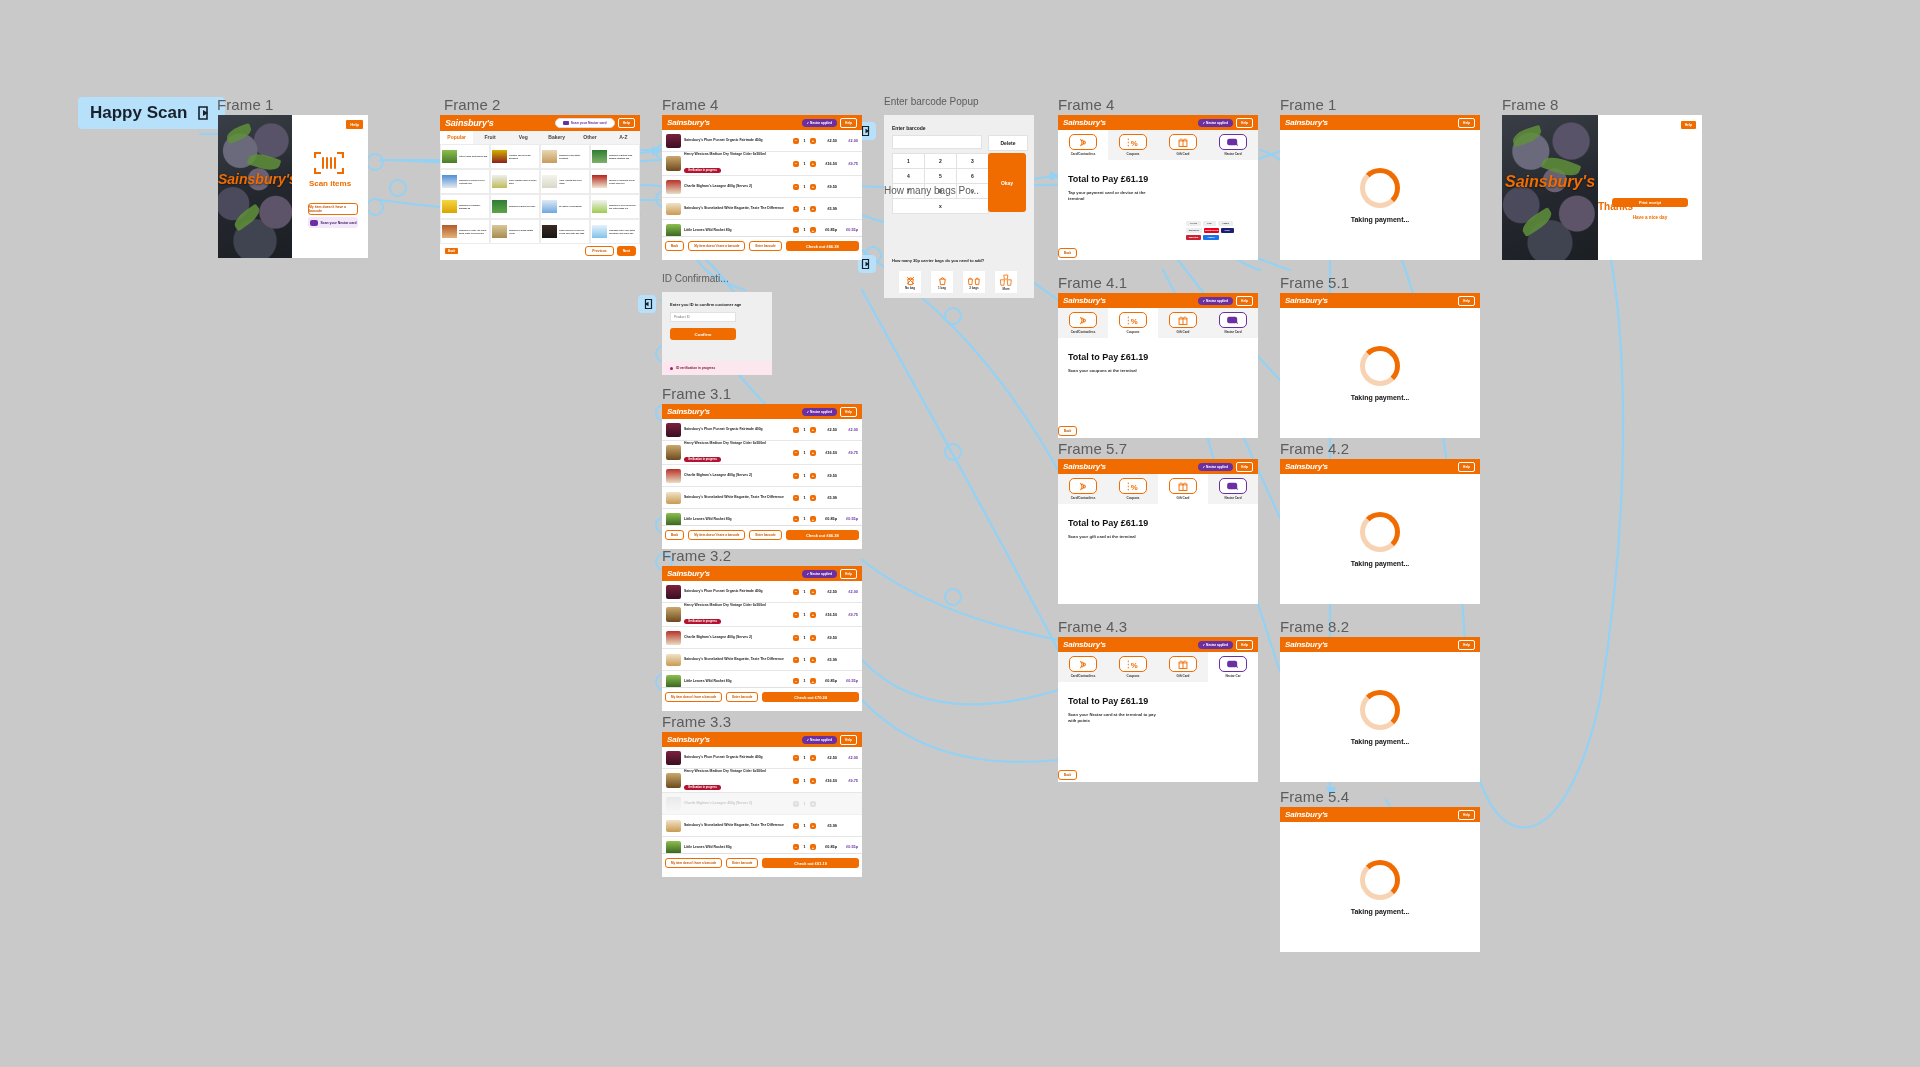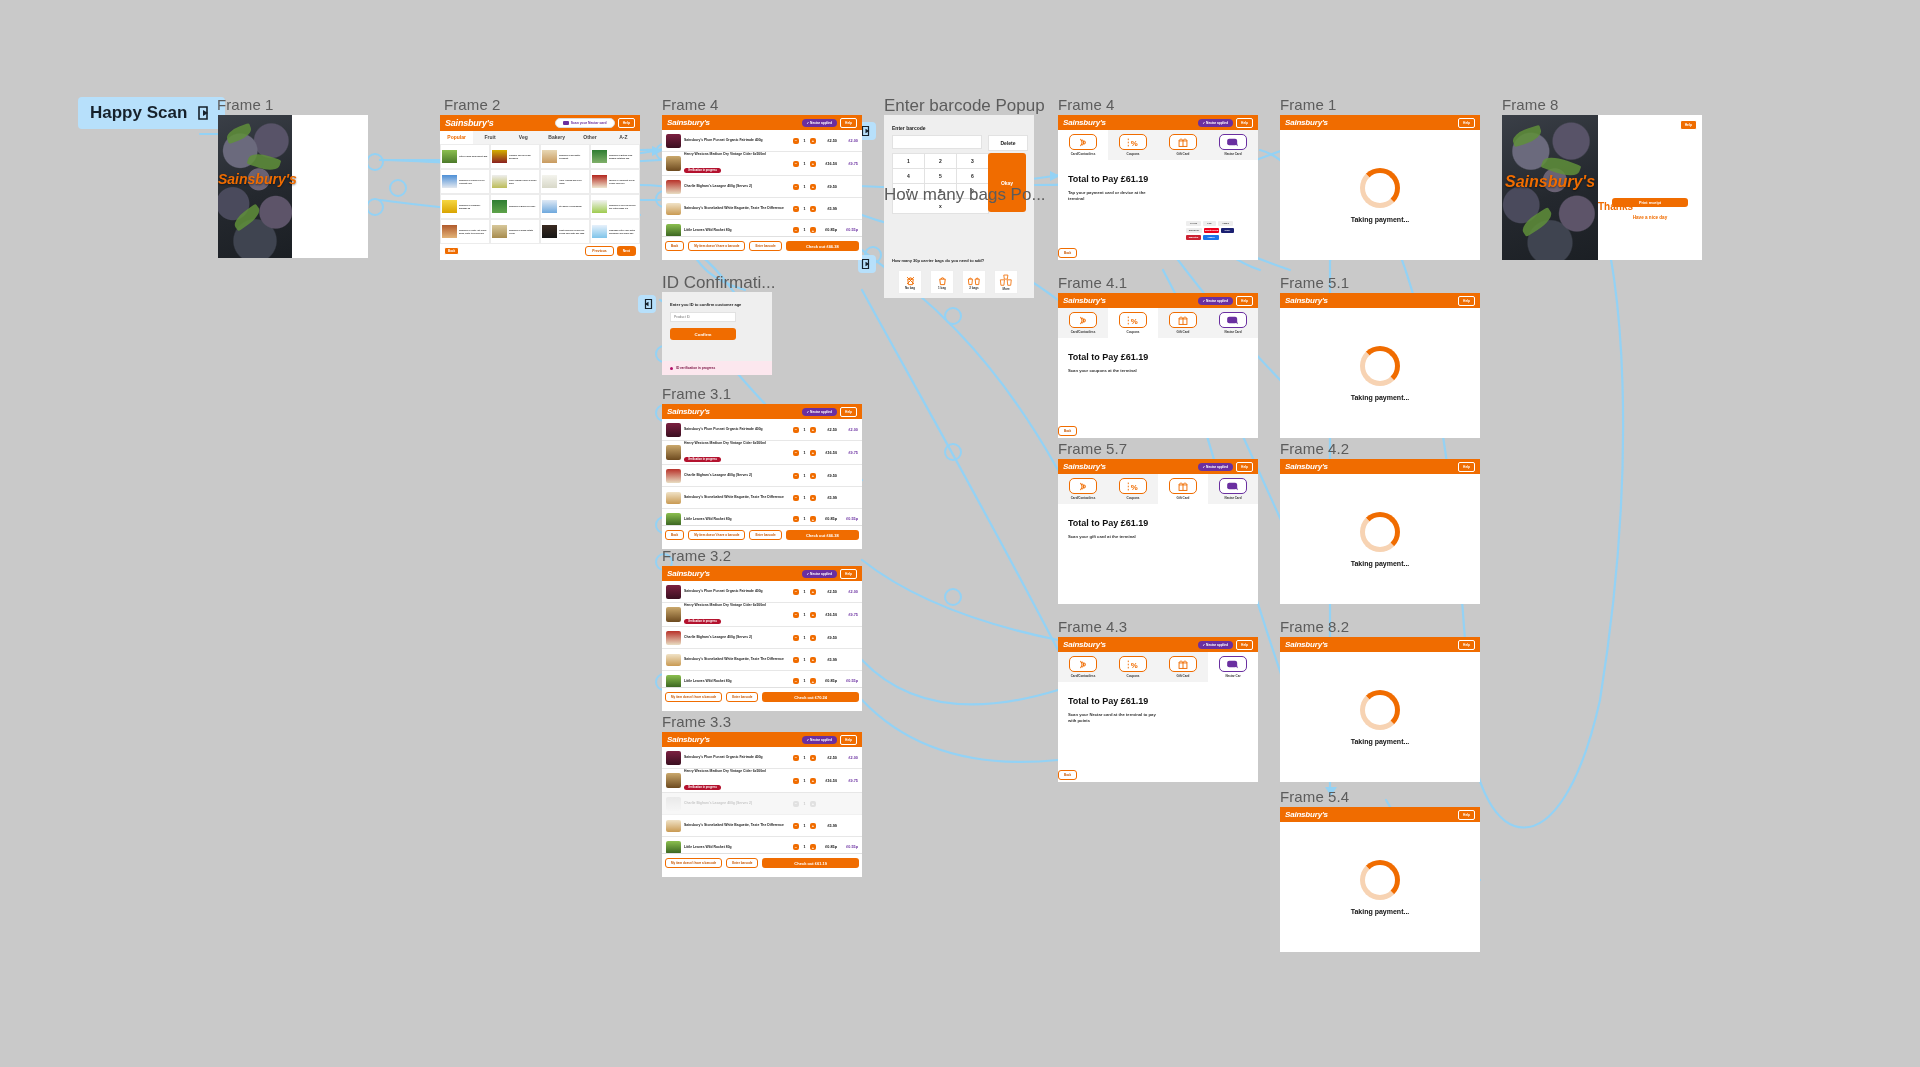--- a/index.html
+++ b/index.html
@@ -100,21 +100,21 @@
       radial-gradient(circle at 55% 45%, #6a6274 0 12%, transparent 13%),
       linear-gradient(160deg,#3a3f47 0%,#24282e 55%,#1b1f24 100%);
   }
   .leaf{position:absolute;background:#5f8f3a;border-radius:60% 10% 60% 10%;opacity:.85;}
   .sbrand{
     position:absolute;left:0;right:0;text-align:center;
     color:#f06c00;font-weight:bold;font-style:italic;
     text-shadow:0 1px 2px rgba(0,0,0,.5);
   }
   .numkey{background:#fff;border:1px solid #e2e2e2;display:flex;align-items:center;justify-content:center;font-weight:bold;color:#222;}
-  .popup-title{font-size:17px;color:#5c5c5c;position:absolute;white-space:nowrap;}
+  .popup-title{font-size:10px;color:#5c5c5c;position:absolute;white-space:nowrap;}
   .bagopt{background:#fff;border:1px solid #eee;display:flex;flex-direction:column;align-items:center;justify-content:center;}
   .baglbl{font-size:3px;font-weight:bold;color:#333;}
   .paybrands{display:flex;gap:2px;flex-wrap:wrap;width:64px;}
   .pb{height:5px;border-radius:1px;font-size:2.5px;color:#fff;display:flex;align-items:center;justify-content:center;font-weight:bold;}
 </style>
 </head>
 <body>
 
 <div class="canvas">
 
@@ -225,20 +225,35 @@
   <div class="backbtn" style="left:708px;top:220px;width:36px;height:32px;font-size:20px;">←</div>
 
   <div class="frame-label" style="left:217px;top:96px;">Frame 1</div>
   <div class="screen" style="left:218px;top:115px;width:150px;height:143px;">
     <div class="plumbg" style="position:absolute;left:0;top:0;width:74px;height:143px;">
       <div class="leaf" style="left:8px;top:12px;width:26px;height:13px;transform:rotate(-20deg)"></div>
       <div class="leaf" style="left:30px;top:40px;width:32px;height:14px;transform:rotate(18deg)"></div>
       <div class="leaf" style="left:14px;top:96px;width:30px;height:13px;transform:rotate(-35deg)"></div>
       <div class="sbrand" style="top:56px;font-size:14px;">Sainsbury's</div>
     </div>
+    <div style="position:absolute;left:74px;top:0;right:0;bottom:0;background:#fff;">
+      <div class="pill help" style="position:absolute;right:4px;top:4px;font-size:4px;padding:2px 4px;">Help</div>
+      <svg style="position:absolute;left:22px;top:36px;" width="30" height="24" viewBox="0 0 30 24">
+        <path d="M1 7V2h6M29 7V2h-6M1 17v5h6M29 17v5h-6" fill="none" stroke="#f06c00" stroke-width="2.2"></path>
+        <g stroke="#f06c00" stroke-width="2" stroke-linecap="round">
+          <path d="M9 7v10M13 7v10M17 7v10M21 7v10"></path>
+        </g>
+      </svg>
+      <div style="position:absolute;left:0;right:0;top:64px;text-align:center;color:#f06c00;font-weight:bold;font-size:8px;">Scan items</div>
+      <div class="btn-o" style="position:absolute;left:16px;right:10px;top:88px;height:10px;font-size:3.4px;">My item doesn't have a barcode</div>
+      <div style="position:absolute;left:16px;right:10px;top:102px;height:11px;background:#f3e8fb;border-radius:3px;display:flex;align-items:center;justify-content:center;gap:3px;">
+        <span style="width:8px;height:6px;background:#6a2fa0;border-radius:2px;display:inline-block;"></span>
+        <span style="font-size:3.4px;font-weight:bold;color:#3a1a55;">Scan your Nectar card</span>
+      </div>
+    </div>
   </div>
 
   <div class="frame-label" style="left:444px;top:96px;">Frame 2</div>
   <div class="screen" style="left:440px;top:115px;width:200px;height:145px;">
     <div class="hdr" style="height:16px;">
       <span class="logo" style="font-size:9px;">Sainsbury's</span>
       <span style="display:flex;gap:3px;align-items:center;">
         <span class="pill nectar-w" style="font-size:3.4px;padding:2px 7px;border-radius:6px;">
           <span style="width:6px;height:4px;background:#6a2fa0;border-radius:1px;margin-right:2px;"></span>
           <span>Scan your Nectar card</span>

